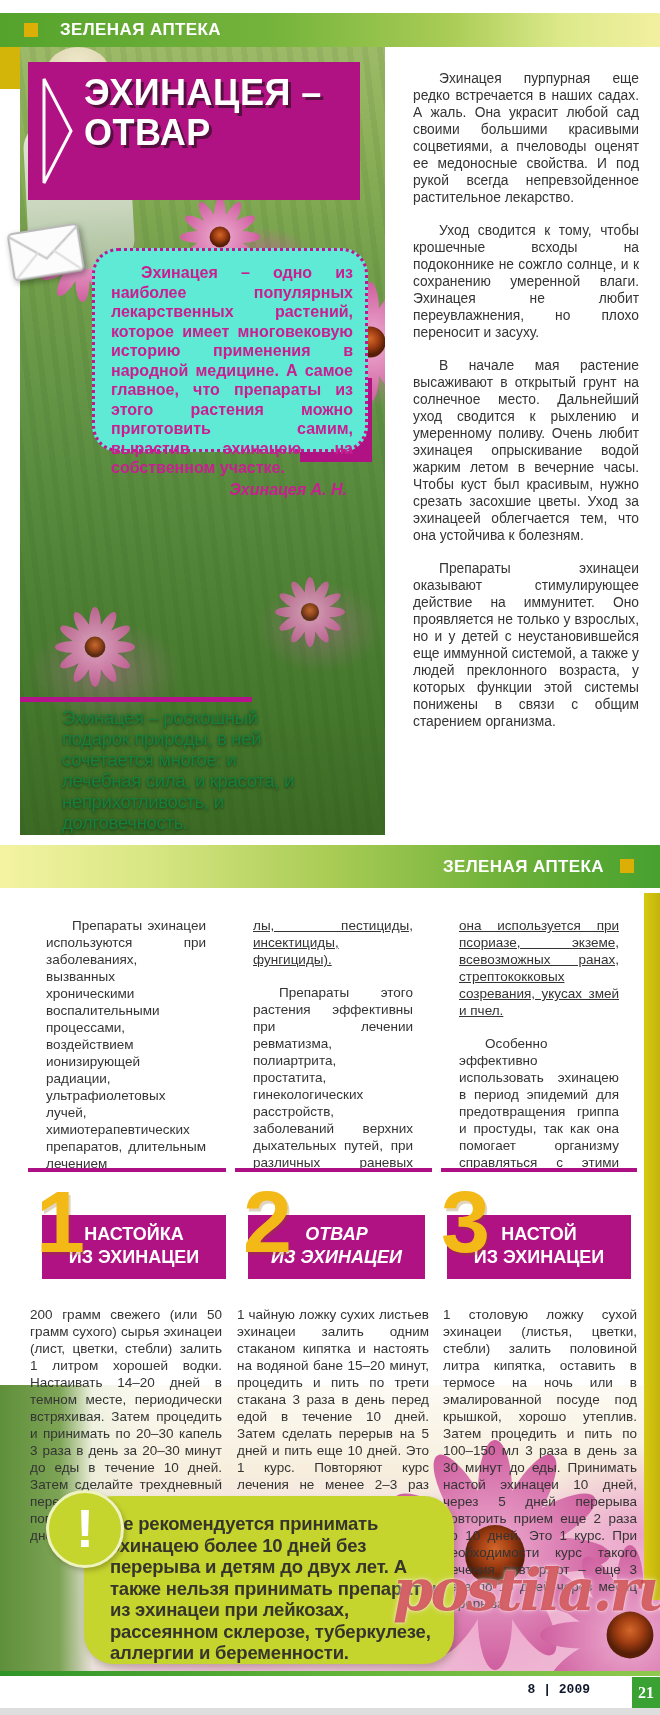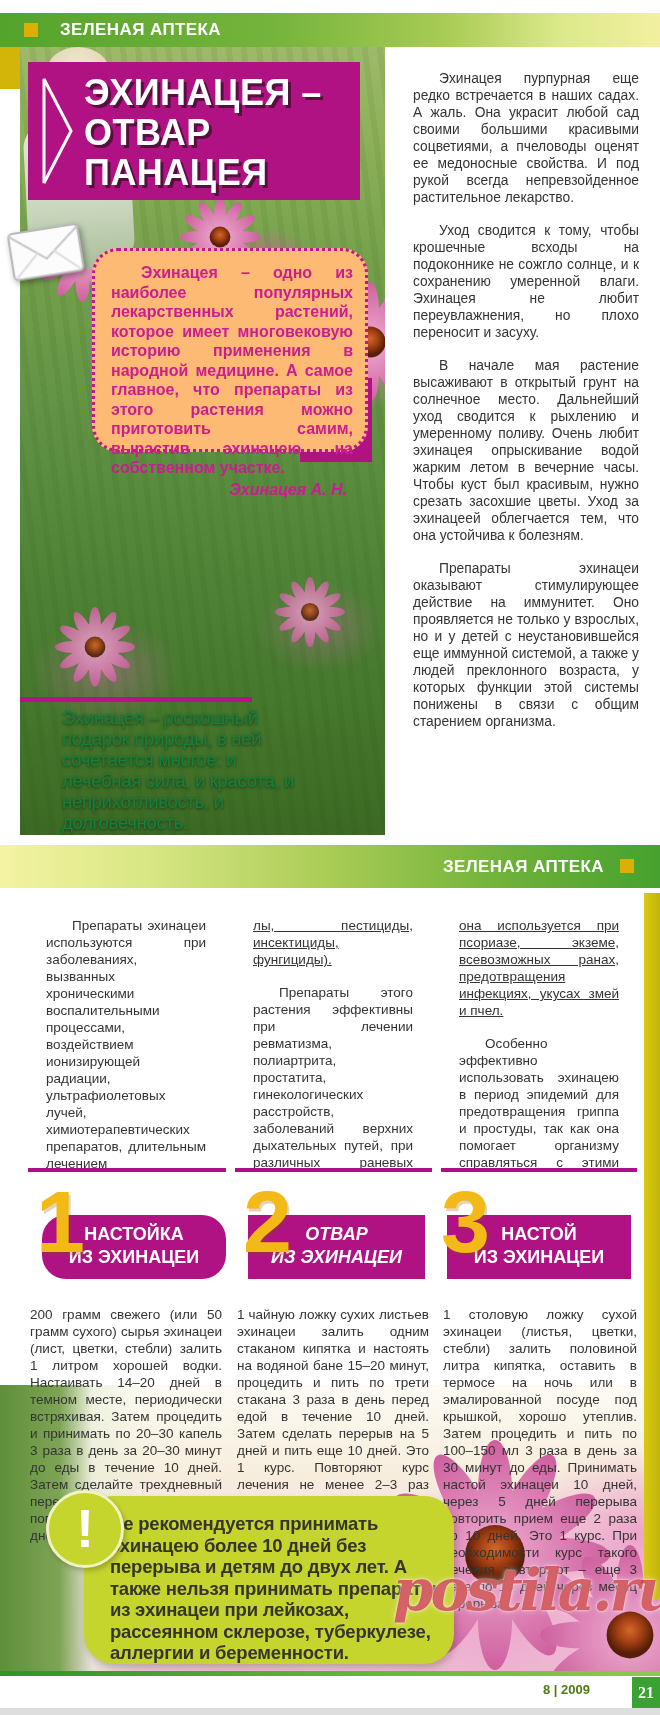--- a/index.html
+++ b/index.html
@@ -36,21 +36,21 @@
 
   
   .titlebox{left:28px;top:62px;width:332px;height:138px;background:#b11283;z-index:3;}
   .titlebox .chev{left:13px;top:13px;}
   .titlebox .t{left:56px;top:11px;width:270px;color:#fff;font-weight:bold;font-size:36px;line-height:40px;
     text-shadow:3px 3px 0 #55103f;letter-spacing:.5px;}
   .titlebox .t span{display:block;}
 
   
   .mag-rect{left:300px;top:378px;width:72px;height:84px;background:#b11283;z-index:2;}
-  .bubble{left:92px;top:248px;width:276px;height:204px;background:#fdba74;border:3px dotted #c6168f;
+  .bubble{left:92px;top:248px;width:276px;height:204px;background:#5eead4;border:3px dotted #c6168f;
     border-radius:26px;z-index:4;box-sizing:border-box;padding:12px 12px 0 16px;}
   .bubble .txt{color:#cb1d92;font-weight:bold;font-size:16px;line-height:19.5px;text-align:justify;text-indent:30px;}
   .bubble .sig{color:#cb1d92;font-weight:bold;font-style:italic;font-size:16px;text-align:right;margin-top:3px;padding-right:6px;}
   .envelope{left:8px;top:216px;width:74px;height:62px;z-index:5;transform:rotate(-9deg);
     filter:drop-shadow(2px 3px 3px rgba(0,0,0,.35));}
 
   
   .cap-line{left:20px;top:697px;width:232px;height:5px;background:#b5128c;z-index:3;}
   .caption{left:62px;top:707px;width:258px;color:#15803d;font-size:18.5px;line-height:21px;z-index:3;
     text-shadow:0 1px 3px rgba(0,0,0,.55);letter-spacing:-.3px;}
@@ -75,21 +75,21 @@
 
   .divline{top:1168px;height:4px;background:#ad1082;z-index:2;}
   .dl1{left:28px;width:198px;} .dl2{left:235px;width:197px;} .dl3{left:441px;width:196px;}
 
   
   .rnum{z-index:4;font-weight:bold;font-size:88px;line-height:88px;color:#f3b917;
     text-shadow:2px 3px 0 rgba(130,85,0,.25);}
   .rbox{top:1215px;height:64px;background:#b11283;z-index:3;color:#fff;text-align:center;
     font-weight:bold;font-size:18px;line-height:23px;padding-top:8px;box-sizing:border-box;}
   .rbox span{display:block;}
-  .rb1{left:42px;width:184px;border-radius:24px;} .rb2{left:248px;width:177px;font-style:italic;} .rb3{left:447px;width:184px;}
+  .rb1{left:42px;width:184px;} .rb2{left:248px;width:177px;font-style:italic;} .rb3{left:447px;width:184px;}
   .rn1{left:36px;top:1178px;} .rn2{left:243px;top:1178px;} .rn3{left:441px;top:1178px;}
   .rtext{top:1306px;font-size:13.5px;line-height:17px;color:#343434;z-index:2;}
   .rt1{left:30px;width:192px;} .rt2{left:237px;width:192px;} .rt3{left:443px;width:194px;}
   .rtext p{margin:0;text-align:justify;text-indent:0;}
 
   
   .photo-bottom{left:0;top:1385px;width:660px;height:288px;overflow:hidden;z-index:1;
     background:
       radial-gradient(260px 180px at 500px 230px,rgba(238,160,200,.9),rgba(238,160,200,0) 75%),
       radial-gradient(200px 150px at 250px 260px,rgba(240,180,210,.75),rgba(240,180,210,0) 75%),
@@ -105,22 +105,22 @@
     border:3px solid #eef3c0;box-sizing:border-box;text-align:center;
     box-shadow:2px 3px 5px rgba(60,60,20,.3);}
   .warn-circle .mark{color:#fff;font-weight:bold;font-size:54px;line-height:70px;}
 
   
   .watermark{left:393px;top:1556px;z-index:7;font-family:"DejaVu Serif",serif;font-style:italic;font-weight:bold;
     font-size:58px;letter-spacing:-3px;color:rgba(203,66,72,.82);
     text-shadow:0 0 2px rgba(255,245,245,.9),0 0 6px rgba(255,245,245,.6);}
   .foot-line{left:0;top:1671px;width:660px;height:5px;z-index:6;
     background:linear-gradient(90deg,#2f9427,#6ab83b 60%,#8fc84e);}
-  .issue{right:70px;top:1682px;position:absolute;z-index:7;font-family:Liberation Sans, sans-serif;
-    font-weight:bold;font-size:13px;color:#4d7c0f;}
+  .issue{right:70px;top:1682px;position:absolute;z-index:7;font-family:Liberation Mono, monospace;
+    font-weight:bold;font-size:13px;color:#0f172a;}
   .pagenum{left:632px;top:1677px;width:28px;height:31px;background:#3aa233;z-index:7;text-align:center;
     font-family:"Liberation Serif",serif;font-weight:bold;font-size:16px;line-height:31px;color:#fff;}
   .bottom-strip{left:0;top:1708px;width:660px;height:7px;background:#dedede;z-index:8;}
 </style>
 </head>
 <body>
 
 <div class="page">
 
   <svg width="0" height="0" style="position:absolute" aria-hidden="true">
@@ -181,21 +181,20 @@
     </div>
   </div>
 
   <div class="abs titlebox">
     <svg class="abs chev" width="34" height="112" viewBox="0 0 34 112">
       <polygon points="3,4 30,56 3,108" fill="none" stroke="#fff" stroke-width="3"></polygon>
     </svg>
     <div class="abs t">
       <span>ЭХИНАЦЕЯ –</span>
       <span>ОТВАР</span>
-      <span>ПАНАЦЕЯ</span>
     </div>
   </div>
 
   <div class="abs mag-rect"></div>
   <div class="abs bubble">
     <div class="txt">Эхинацея – одно из наиболее популярных лекарственных растений, которое имеет многовековую историю применения в народной медицине. А самое главное, что препараты из этого растения можно приготовить самим, вырастив эхинацею на собственном участке.</div>
     <div class="sig">Эхинацея А. Н.</div>
   </div>
   <svg class="abs envelope" viewBox="0 0 70 58">
     <rect x="2" y="12" width="66" height="44" rx="4" fill="#fcfcfc" stroke="#b9b9b9" stroke-width="2"></rect>
@@ -221,21 +220,21 @@
 
   <div class="abs s2col s2c1 bodytext">
     <p>Препараты эхинацеи используются при заболеваниях, вызванных хроническими воспалительными процессами, воздействием ионизирующей радиации, ультрафиолетовых лучей, химиотерапевтических препаратов, длительным лечением антибиотиками. А также нарушением обмена веществ (сахарный диабет, заболевания печени), воздействием различных химических соединений, содержащихся в воздухе и продуктах питания (тяжелые метал-</p>
   </div>
   <div class="abs s2col s2c2 bodytext">
     <p class="noindent">лы, пестициды, инсектициды, фунгициды).</p>
     <p>Препараты этого растения эффективны при лечении ревматизма, полиартрита, простатита, гинекологических расстройств, заболеваний верхних дыхательных путей, при различных раневых процессах (трофические язвы, остеомиелит), микробной экземы.</p>
     <p>При местном применении эхинацея оказывает ранозаживляющее действие, поэтому в качестве примочек из отвара</p>
   </div>
   <div class="abs s2col s2c3 bodytext">
-    <p class="noindent">она используется при псориазе, экземе, всевозможных ранах, предотвращения инфекциях, укусах змей и пчел.</p>
+    <p class="noindent">она используется при псориазе, экземе, всевозможных ранах, стрептококковых созревания, укусах змей и пчел.</p>
     <p>Особенно эффективно использовать эхинацею в период эпидемий для предотвращения гриппа и простуды, так как она помогает организму справляться с этими вирусными заболеваниями.</p>
     <p>Если вы вырастили эхинацею, то можете приготовить из нее спиртовую настойку, настой, отвар.</p>
   </div>
 
   <div class="abs divline dl1"></div>
   <div class="abs divline dl2"></div>
   <div class="abs divline dl3"></div>
 
   <div class="abs photo-bottom">
     <svg class="flower" style="left:380px;top:55px;width:230px;height:230px" viewBox="-50 -50 100 100">

